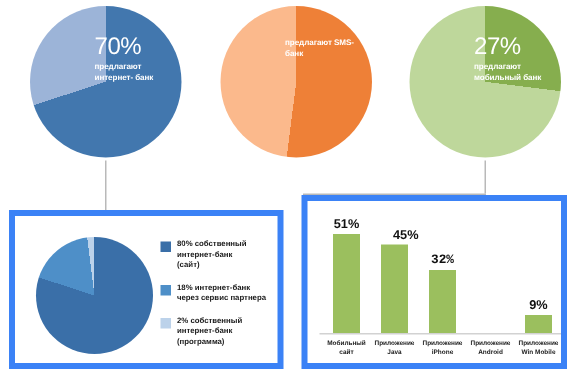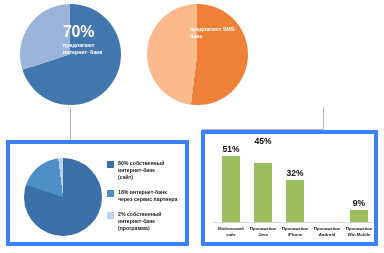--- a/index.html
+++ b/index.html
@@ -44,21 +44,21 @@
     position: absolute;
     left: 57px;
     top: 20px;
     width: 58px;
     color: #ffffff;
     text-align: left;
     pointer-events: none;
   }
   .pie-pct {
     font-size: 16px;
-    font-weight: bold;
+    font-weight: normal;
     line-height: 16px;
     letter-spacing: -0.3px;
   }
   .pie-sub {
     font-size: 5.4px;
     font-weight: bold;
     line-height: 7.2px;
     margin-top: 2px;
     letter-spacing: -0.05px;
   }
@@ -204,20 +204,29 @@
   </div>
 
   <div class="pie-cell cell-1">
     <div class="pie-disc" style="background: conic-gradient(rgb(238, 128, 55) 0deg, rgb(238, 128, 55) 187.2deg, rgb(251, 185, 140) 187.2deg, rgb(251, 185, 140) 360deg);"></div>
     <div class="pie-label">
       <div class="pie-sub">предлагают
 SMS-банк</div>
     </div>
   </div>
 
+  <div class="pie-cell cell-2">
+    <div class="pie-disc" style="background: conic-gradient(rgb(134, 174, 78) 0deg, rgb(134, 174, 78) 97.2deg, rgb(190, 215, 155) 97.2deg, rgb(190, 215, 155) 360deg);"></div>
+    <div class="pie-label">
+      <div class="pie-pct">27%</div>
+      <div class="pie-sub">предлагают
+мобильный
+банк</div>
+    </div>
+  </div>
 
 </div>
 
 <div class="connector" id="connector-left"></div>
 <div class="connector" id="connector-right"></div>
 <div id="connector-right-h"></div>
 
 <div class="panel" id="panel-left">
 
   <div id="mini-pie-wrap">
@@ -247,25 +256,25 @@
 </div>
 
 <div class="panel" id="panel-right">
 
   <div id="bars-area">
     <div class="bar-col b0">
       <div class="bar-value" style="bottom: 68px;">51%</div>
       <div class="bar-rect" style="height: 66px; background: rgb(155, 191, 94);"></div>
     </div>
     <div class="bar-col b1">
-      <div class="bar-value" style="bottom: 76px;">45%</div>
+      <div class="bar-value" style="bottom: 61px; text-align: right;">45%</div>
       <div class="bar-rect" style="height: 59px; background: rgb(155, 191, 94);"></div>
     </div>
     <div class="bar-col b2">
-      <div class="bar-value" style="bottom: 44px;">32%</div>
+      <div class="bar-value" style="bottom: 44px; font-family: Liberation Mono, monospace;">32%</div>
       <div class="bar-rect" style="height: 42px; background: rgb(155, 191, 94);"></div>
     </div>
     <div class="bar-col b4">
       <div class="bar-value" style="bottom: 14px;">9%</div>
       <div class="bar-rect" style="height: 12px; background: rgb(155, 191, 94);"></div>
     </div>
   </div>
 
   <div id="bar-axis"></div>
 

